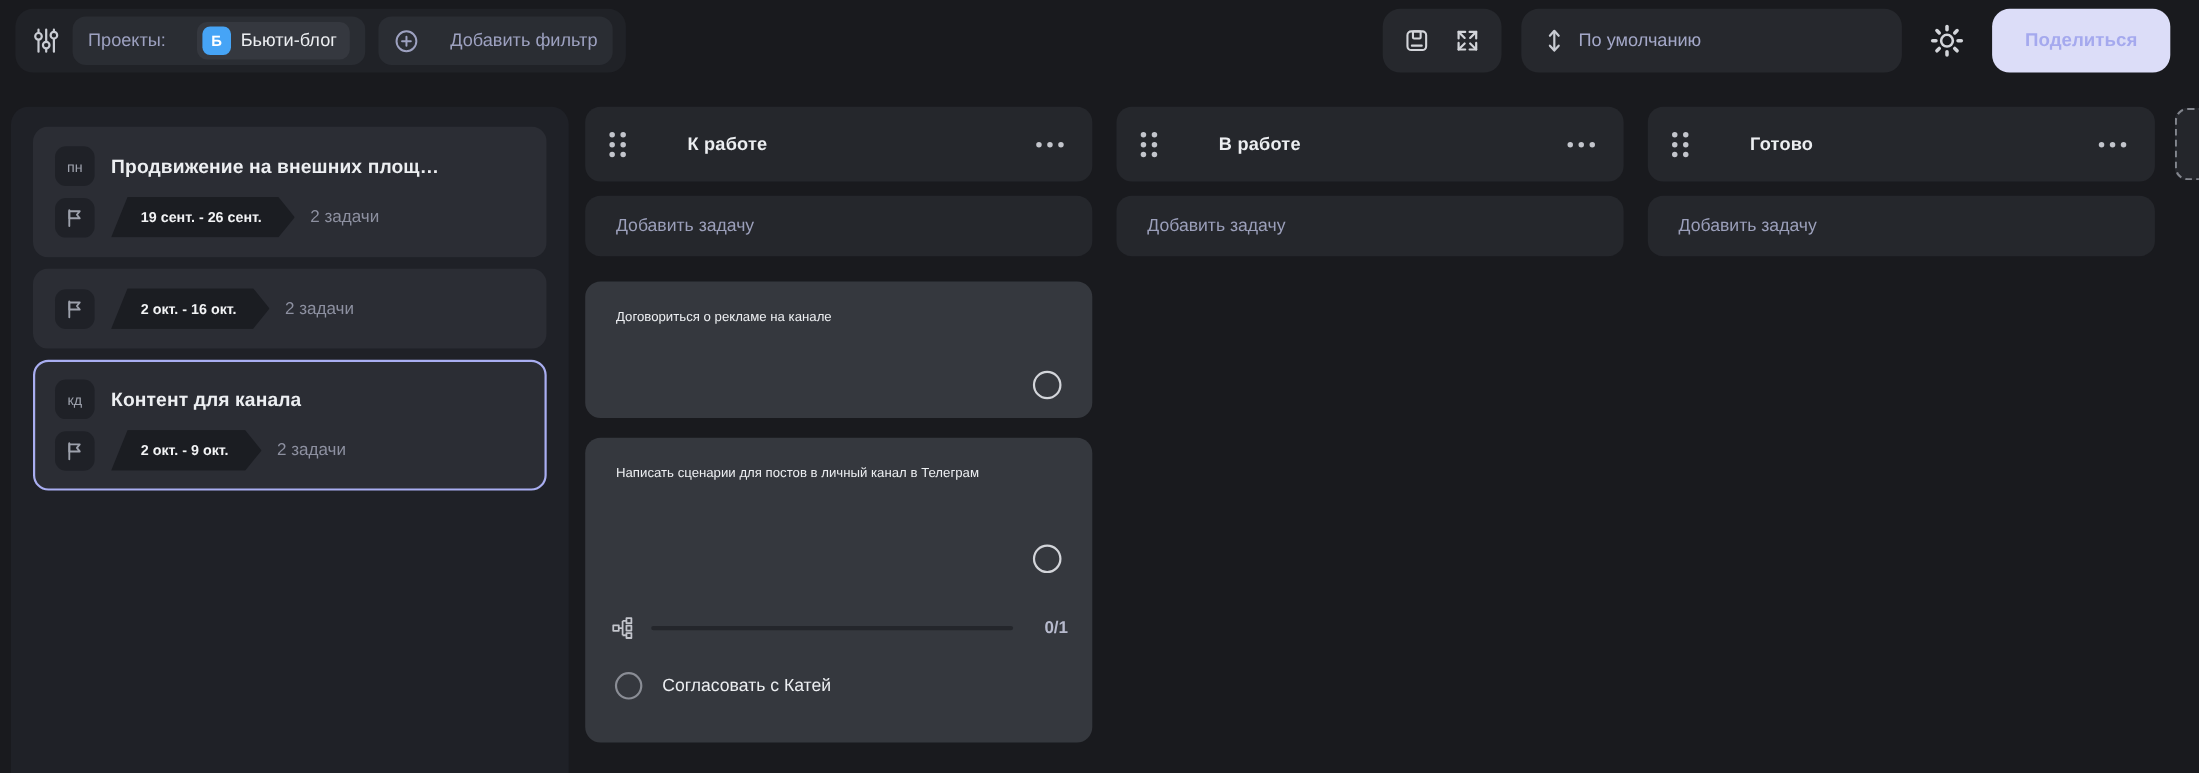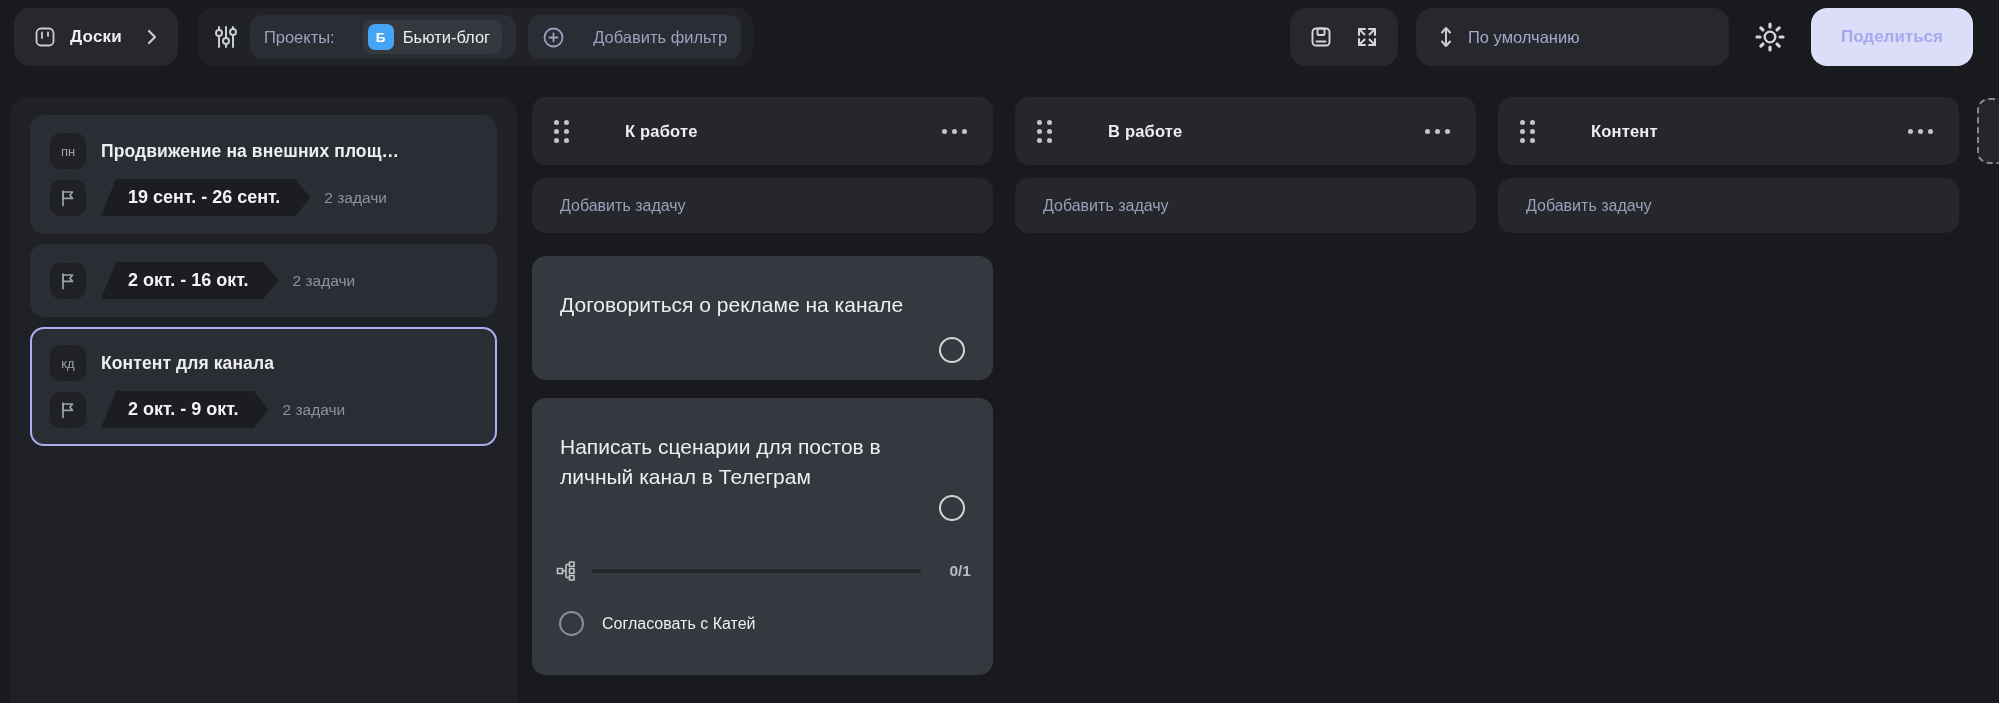--- a/index.html
+++ b/index.html
@@ -23,91 +23,76 @@
   .chip { height:44px; background:#2a2d33; border-radius:12px; display:flex; align-items:center; padding:0 14px; gap:28px; font-size:16.5px; cursor:pointer; }
   .chip-label { color:#9da1c0; }
   .chip-inner { height:34px; background:#35383f; border-radius:9px; display:flex; align-items:center; padding:0 12px 0 5px; gap:9px; }
   .badge-blue { width:26px; height:26px; background:#46a4f6; border-radius:7px; color:#fff; font-size:13.5px; font-weight:700; display:flex; align-items:center; justify-content:center; }
   .chip-project { color:#eceef1; font-size:16.5px; }
   .addfilter-label { color:#9da1c0; }
 
   .right-group { margin-left:auto; display:flex; align-items:center; gap:18px; }
   .iconpair-box { height:58px; background:#26282d; border-radius:16px; display:flex; align-items:center; gap:22px; padding:0 19px; }
   .icon-btn { cursor:pointer; display:flex; align-items:center; justify-content:center; }
-  .sort-box { width:313px; height:58px; background:#26282d; border-radius:16px; display:flex; align-items:center; gap:14px; padding:0 22px; cursor:pointer; }
+  .sort-box { width:346px; height:58px; background:#26282d; border-radius:16px; display:flex; align-items:center; gap:14px; padding:0 22px; cursor:pointer; }
   .sort-label { color:#a4a8c8; font-size:16.5px; }
   .gear-wrap { width:46px; display:flex; justify-content:center; }
   .share-btn { height:58px; background:#dcddf8; color:#a5a9ee; border-radius:16px; display:flex; align-items:center; padding:0 30px; font-size:17px; font-weight:600; cursor:pointer; margin-right:12px; }
 
   
   .sidebar { position:absolute; left:10px; top:97px; width:507px; height:606px; background:#1f2127; border-radius:16px 16px 0 0; padding:18px 20px; }
   .sidebar-header { display:flex; gap:14px; margin-bottom:20px; }
   .back-btn { width:90px; height:70px; background:#26282d; border-radius:16px; display:flex; align-items:center; justify-content:center; cursor:pointer; flex:0 0 auto; }
   .add-board-btn { flex:1; height:70px; background:#a9aef1; border-radius:16px; display:flex; align-items:center; justify-content:center; gap:13px; color:#ffffff; font-weight:600; font-size:17px; cursor:pointer; }
 
   .board-item { background:#2b2d34; border-radius:14px; padding:16px 18px; margin-bottom:10px; border:2px solid transparent; cursor:pointer; }
   .board-item.selected { border-color:#a9aef1; }
   .bi-row1 { display:flex; align-items:center; gap:15px; margin-bottom:10px; }
   .bi-badge { width:36px; height:36px; background:#1f2127; border-radius:10px; color:#9da1ac; font-size:13px; display:flex; align-items:center; justify-content:center; flex:0 0 auto; }
   .bi-title { font-weight:700; font-size:17.5px; white-space:nowrap; overflow:hidden; text-overflow:ellipsis; letter-spacing:.1px; }
   .bi-row2 { display:flex; align-items:center; }
   .bi-flag { width:36px; height:36px; background:#1f2127; border-radius:10px; display:flex; align-items:center; justify-content:center; flex:0 0 auto; margin-right:8px; }
-  .bi-dates { height:37px; background:#1b1d22; display:flex; align-items:center; padding:0 30px 0 34px; font-weight:700; font-size:18px; color:#f2f3f5;
+  .bi-dates { height:37px; background:#1b1d22; display:flex; align-items:center; padding:0 30px 0 34px; font-weight:700; font-size:13px; color:#f2f3f5;
     clip-path:polygon(22px 0, calc(100% - 15px) 0, 100% 50%, calc(100% - 15px) 100%, 7px 100%, 22px 0); }
   .bi-tasks { color:#8d90a0; font-size:15.5px; margin-left:14px; }
 
   
   .main { position:absolute; left:532px; top:97px; display:flex; gap:22px; }
   .column { width:461px; flex:0 0 auto; }
   .col-header { height:68px; background:#25272c; border-radius:14px; display:flex; align-items:center; padding:0 26px 0 22px; gap:20px; }
   .drag-dots { display:grid; grid-template-columns:repeat(2,5px); grid-auto-rows:5px; gap:4px 5px; cursor:grab; }
   .drag-dots i { width:5px; height:5px; border-radius:50%; background:#c3c5cc; }
   .col-title { font-weight:700; font-size:16.5px; flex:1; letter-spacing:.2px;margin-left:36px; }
   .dots3 { display:flex; gap:5px; cursor:pointer; padding:6px 0; }
   .dots3 i { width:5px; height:5px; border-radius:50%; background:#c3c5cc; }
 
   .add-task { margin-top:13px; height:55px; background:#25272c; border-radius:14px; display:flex; align-items:center; padding:0 28px; color:#9b9fba; font-size:16px; cursor:pointer; }
 
   .card { position:relative; background:#35383e; border-radius:14px; cursor:pointer; }
   .card-1 { margin-top:23px; height:124px; }
   .card-2 { margin-top:18px; height:277px; }
-  .card-title { position:absolute; top:34px; left:28px; right:86px; font-size:21px; line-height:1.42; color:#eceef1; }
+  .card-title { position:absolute; top:24px; left:28px; right:86px; font-size:12px; line-height:1.42; color:#eceef1; }
   .checkbox { position:absolute; width:26px; height:26px; border:2px solid #d3d5da; border-radius:50%; cursor:pointer; }
   .card-1 .checkbox { right:28px; bottom:17px; }
   .card-2 .checkbox { right:28px; top:97px; }
   .progress-row { position:absolute; top:162px; left:24px; right:22px; display:flex; align-items:center; }
   .subtree-wrap { width:36px; flex:0 0 auto; }
   .track { flex:1; height:4px; background:#24262b; border-radius:2px; margin-right:10px; }
   .progress-count { width:40px; text-align:right; color:#b7bacd; font-weight:700; font-size:15.5px; }
   .subtask-row { position:absolute; top:213px; left:27px; display:flex; align-items:center; gap:18px; }
   .subcheck { width:25px; height:25px; border:2px solid #8a8d95; border-radius:50%; flex:0 0 auto; cursor:pointer; }
   .subtask-label { font-size:16px; color:#eceef1; }
 
   .dashed-box { position:absolute; left:1977px; top:98px; width:62px; height:66px; border:2px dashed #83868e; border-radius:12px; background:#24262b; cursor:pointer; }
 </style>
 </head>
 <body>
 
 <div class="topbar">
 
-  <div class="boards-box">
-    <span>
-      <svg width="22" height="22" viewBox="0 0 22 22" fill="none" stroke="#c9ccd3" stroke-width="1.8" stroke-linecap="round">
-        <rect x="2.5" y="2.5" width="17" height="17" rx="4.5"></rect>
-        <line x1="8" y1="6.5" x2="8" y2="12"></line>
-        <line x1="14" y1="6.5" x2="14" y2="10"></line>
-      </svg>
-    </span>
-    <span class="boards-label">Доски</span>
-    <span class="chev">
-      <svg width="12" height="18" viewBox="0 0 12 18" fill="none" stroke="#c9ccd3" stroke-width="2.2" stroke-linecap="round" stroke-linejoin="round">
-        <polyline points="3,3 9,9 3,15"></polyline>
-      </svg>
-    </span>
-  </div>
 
   <div class="filter-group">
     <span class="icon-btn">
       <svg width="24" height="26" viewBox="0 0 24 26" fill="none" stroke="#c9ccd3" stroke-width="2" stroke-linecap="round">
         <line x1="5" y1="3" x2="5" y2="23"></line>
         <line x1="12" y1="3" x2="12" y2="23"></line>
         <line x1="19" y1="3" x2="19" y2="23"></line>
         <circle cx="5" cy="9" r="3" fill="#202227"></circle>
         <circle cx="12" cy="17" r="3" fill="#202227"></circle>
         <circle cx="19" cy="8" r="3" fill="#202227"></circle>
@@ -322,21 +307,21 @@
   <div class="column">
     <div class="col-header">
       <span class="drag-dots">
           <i></i>
           <i></i>
           <i></i>
           <i></i>
           <i></i>
           <i></i>
         </span>
-      <span class="col-title">Контент</span>
+      <span class="col-title">Готово</span>
       <span class="dots3">
           <i></i>
           <i></i>
           <i></i>
         </span>
     </div>
     <div class="add-task">
       <span>Добавить задачу</span>
     </div>
   </div>

